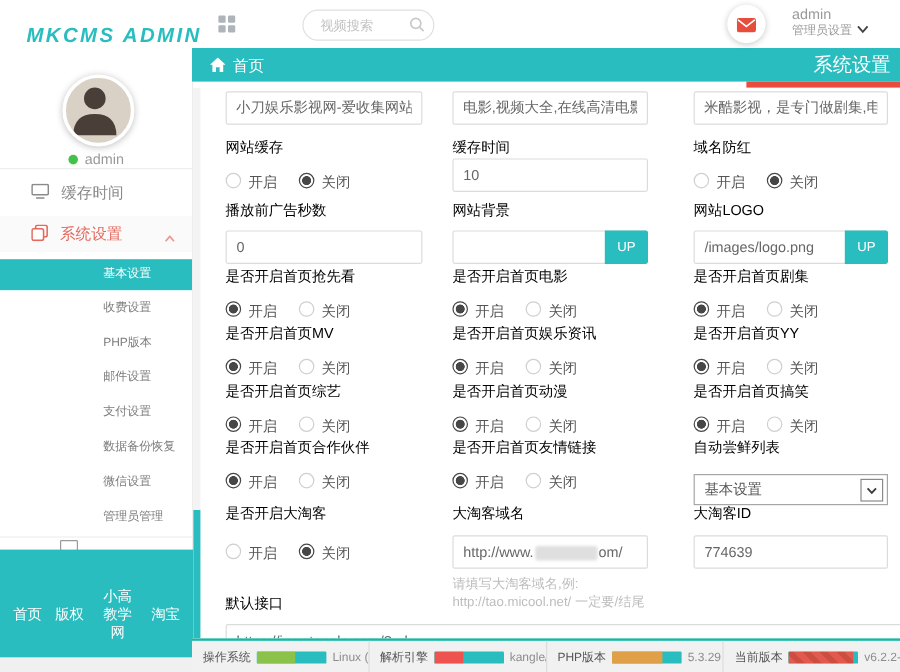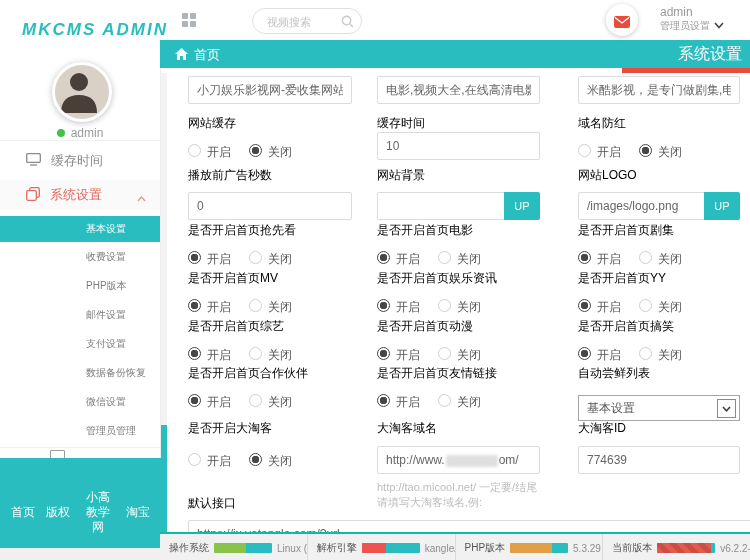--- a/index.html
+++ b/index.html
@@ -447,22 +447,22 @@
               <em>关闭</em>
             </span>
         </div>
       </div>
       <div class="c2">
         <div class="flabel">大淘客域名</div>
         <div class="iwrap">
           <div class="inputlike"><span>http://www.</span><span class="censor"></span><span>om/</span></div>
         </div>
         <div class="help">
+          <div>请填写大淘客域名,例:</div>
           <div>http://tao.micool.net/ 一定要/结尾</div>
-          <div>请填写大淘客域名,例:</div>
         </div>
       </div>
       <div class="c3">
         <div class="flabel">大淘客ID</div>
         <div class="iwrap"><input class="tinput" value="774639" style=""></div>
       </div>
     </div>
 
     <div class="row rowI">
       <div class="c1" style="width:684px">

